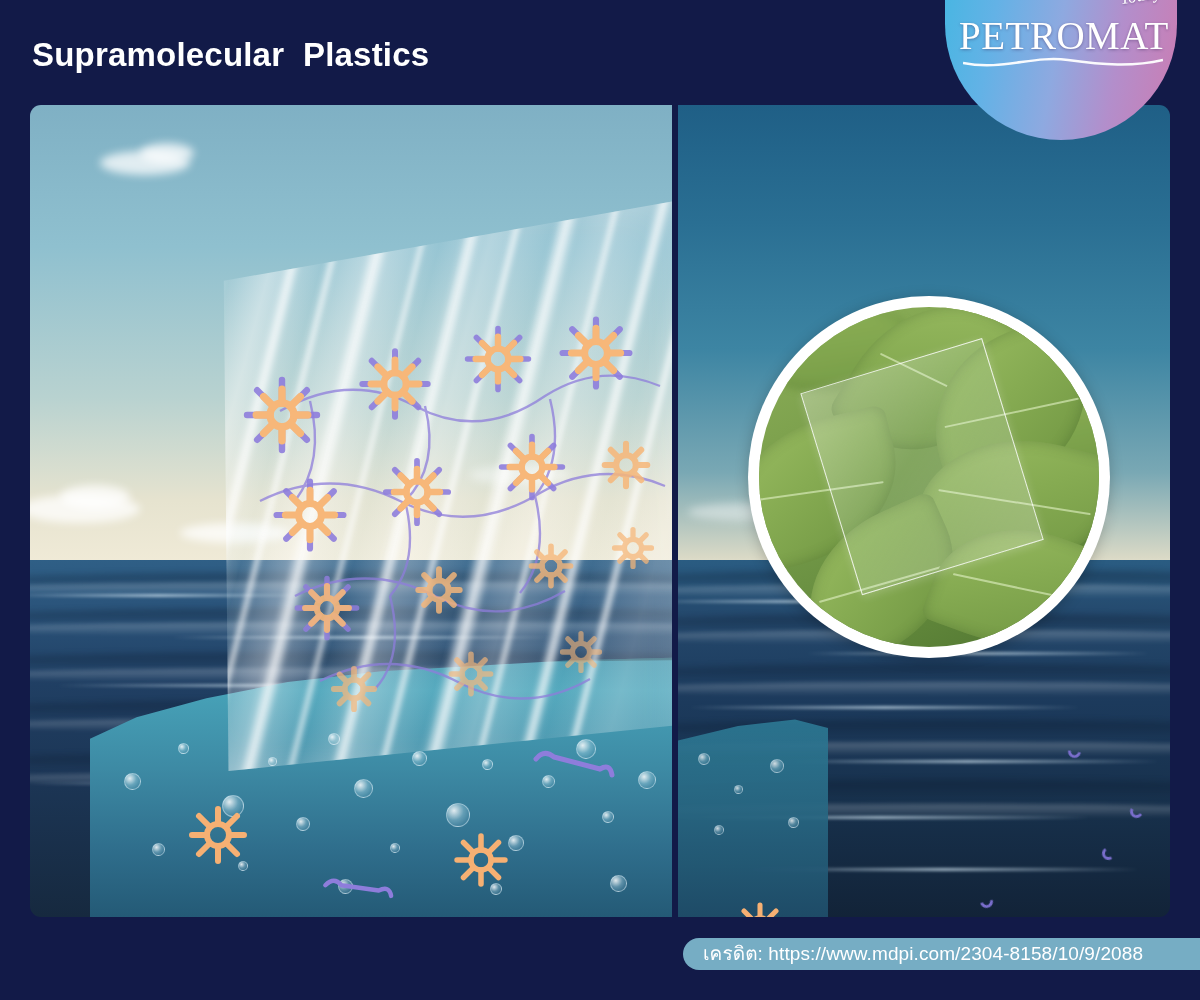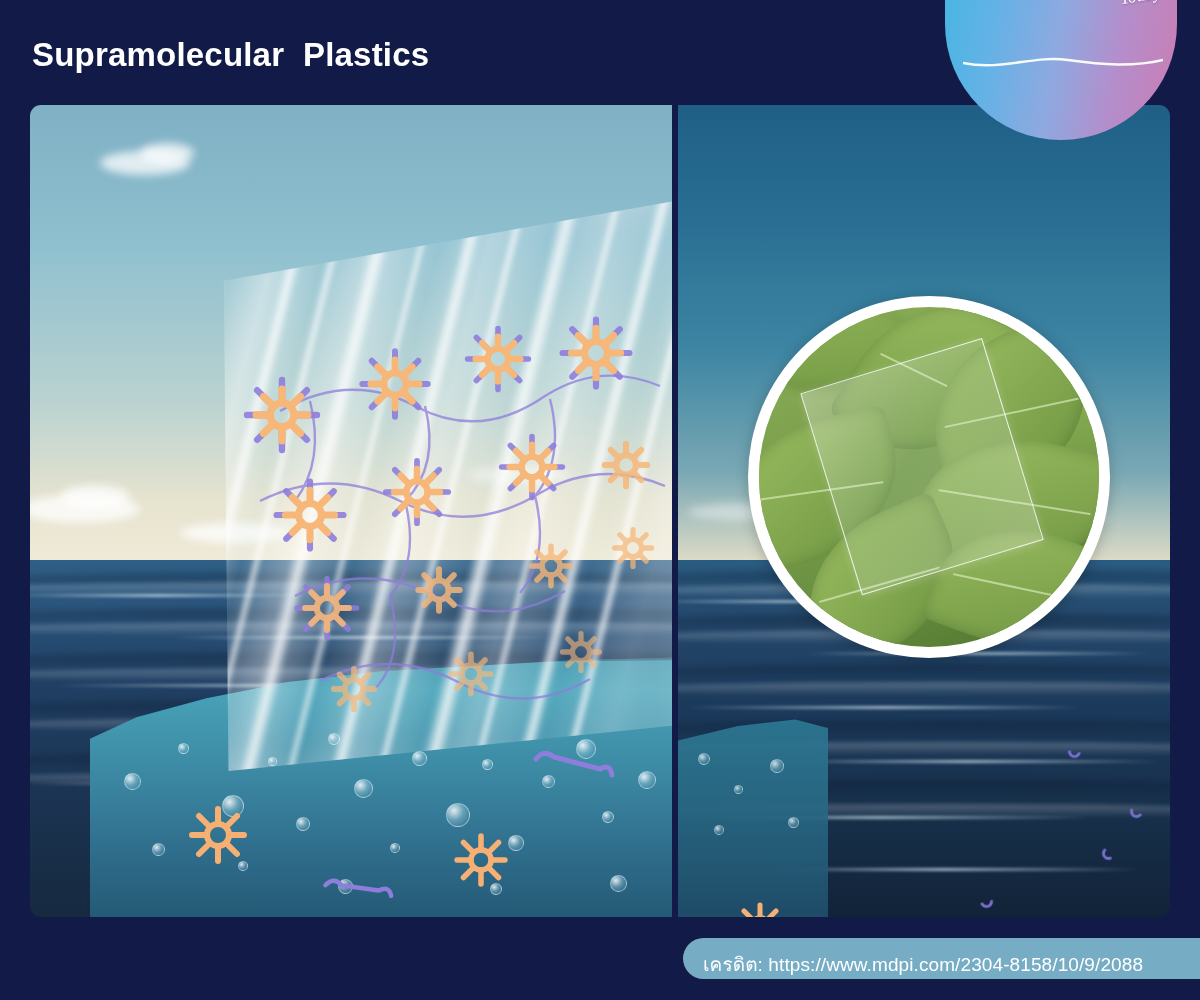--- a/index.html
+++ b/index.html
@@ -222,40 +222,43 @@
     background: linear-gradient(140deg, rgba(255,255,255,.30), rgba(225,245,250,.13) 45%, rgba(255,255,255,.24));
     border: 1.6px solid rgba(255,255,255,.80);
     transform: rotate(-17deg);
     box-shadow: 0 2px 10px rgba(255,255,255,.2);
   }
 
   
   #credit-bar {
     position: absolute;
     left: 683px; top: 938px;
-    width: 517px; height: 41px;
+    width: 517px; height: 32px;
     background: #76adc4;
     border-radius: 21px 0 0 21px;
-    display: flex; align-items: flex-end;
+    display: flex; align-items: flex-start;
     padding-left: 20px;
     z-index: 30;
   }
   #credit-text {
     font-size: 19px;
     color: #ffffff;
     white-space: nowrap;
     letter-spacing: .1px;
   }
 </style>
 </head>
 <body>
 
 <div id="page-title">Supramolecular  Plastics</div>
 
 <div id="brand-logo">
+  <div class="logo-inner">
+    <div id="brand-wordmark">PETROMAT</div>
+  </div>
   <div id="brand-tagline">Today</div>
   <svg id="brand-swoosh" viewBox="0 0 200 16" preserveAspectRatio="none">
     <path d="M0,9 C40,17 70,1 105,6 C140,11 170,13 200,6" stroke="#ffffff" stroke-width="2.4" fill="none" opacity="0.95"></path>
   </svg>
 </div>
 
 <div id="illustration">
 
   <div class="panel" id="panel-left">
     <div class="sky-left"></div>

